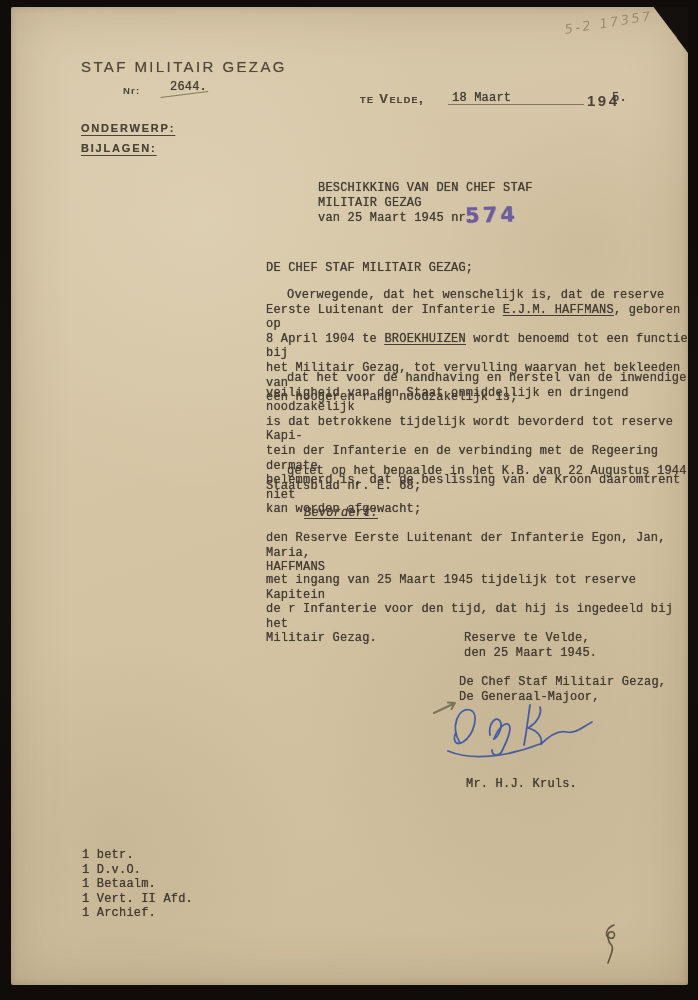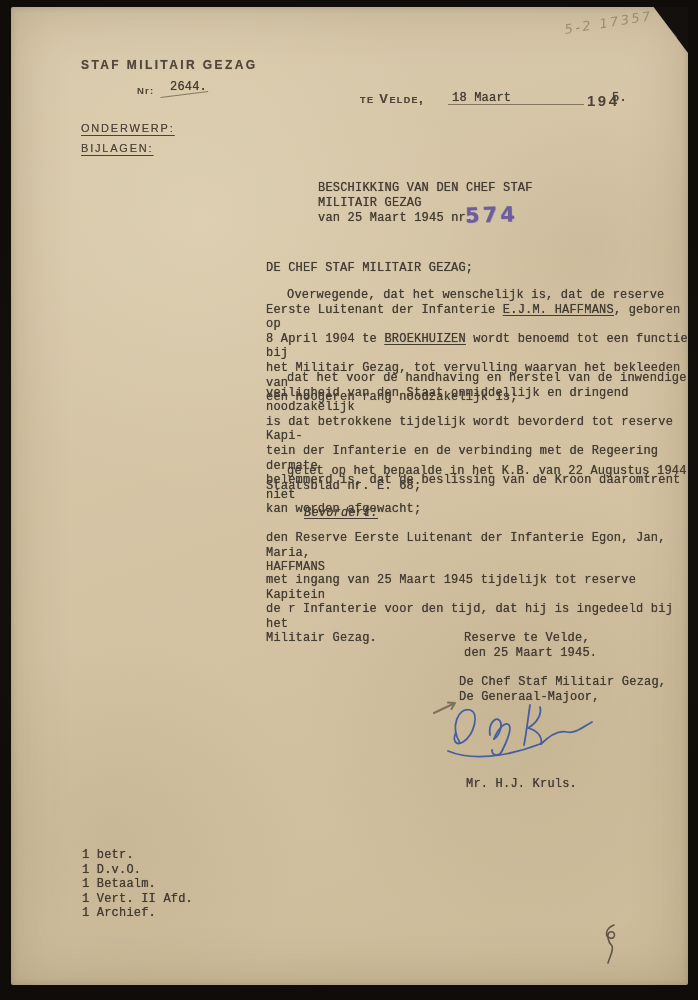--- a/index.html
+++ b/index.html
@@ -26,24 +26,24 @@
     background:#13100d;
     clip-path:polygon(20% 0, 100% 0, 100% 100%);
   }
   .fold::before{
     content:"";position:absolute;left:6px;top:0;width:40px;height:2px;
     background:rgba(235,222,192,0.35);
     transform:rotate(49deg);transform-origin:0 0;
   }
   
   .print{position:absolute;color:#4c4338;}
-  .org{font-size:12px;letter-spacing:2.4px;font-weight:700;color:#51473a;
+  .org{font-size:15px;letter-spacing:2.4px;font-weight:400;color:#51473a;
        text-shadow:0 0 .7px rgba(81,71,58,.65);}
   .small-label{font-size:9.5px;letter-spacing:1.2px;font-weight:700;}
-  .subject{font-size:11px;letter-spacing:1.8px;font-weight:400;
+  .subject{font-size:11px;letter-spacing:1.8px;font-weight:700;
            text-decoration:underline;text-decoration-thickness:1.2px;text-underline-offset:2.5px;
            text-shadow:0 0 .6px rgba(76,67,56,.6);}
   .place{font-size:13px;font-variant:small-caps;letter-spacing:1.4px;font-weight:700;
          color:#4f4539;text-shadow:0 0 .6px rgba(79,69,57,.55);}
   .year{font-size:15px;letter-spacing:2.5px;font-weight:700;}
   .date-rule{position:absolute;height:1px;background:rgba(86,73,55,0.65);}
   
   .typed{
     position:absolute;
     font-family:"Liberation Mono","DejaVu Sans Mono",monospace;
@@ -80,21 +80,21 @@
 <body>
 
 <div class="photo">
 
   <div class="paper"></div>
   <div class="fold"></div>
 
   <div class="pencil-number">5-2 17357</div>
 
   <div class="print org" style="left:81px;top:58px;">STAF MILITAIR GEZAG</div>
-  <div class="print small-label" style="left:137px;top:85px;">Nr:</div>
+  <div class="print small-label" style="left:123px;top:85px;">Nr:</div>
   <div class="typed" style="left:170px;top:80px;">2644.</div>
   <div class="nr-stroke"></div>
 
   <div class="print subject" style="left:81px;top:122px;">ONDERWERP:</div>
   <div class="print subject" style="left:81px;top:142px;">BIJLAGEN:</div>
 
   <div class="print place" style="left:360px;top:91px;">te Velde,</div>
   <div class="date-rule" style="left:448px;top:104px;width:136px;"></div>
   <div class="typed" style="left:452px;top:91px;">18 Maart</div>
   <div class="print year" style="left:587px;top:92px;">194</div>

